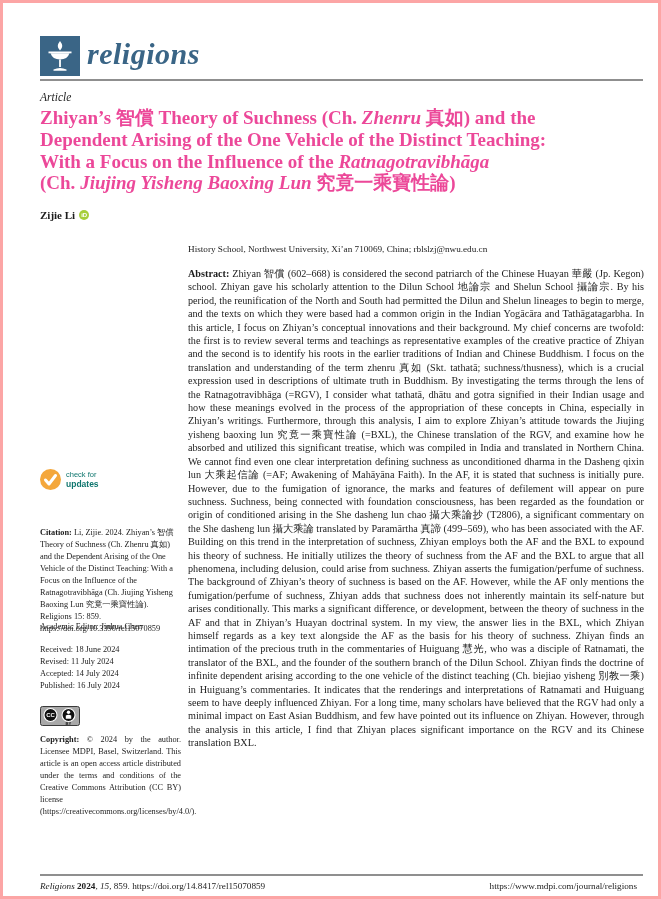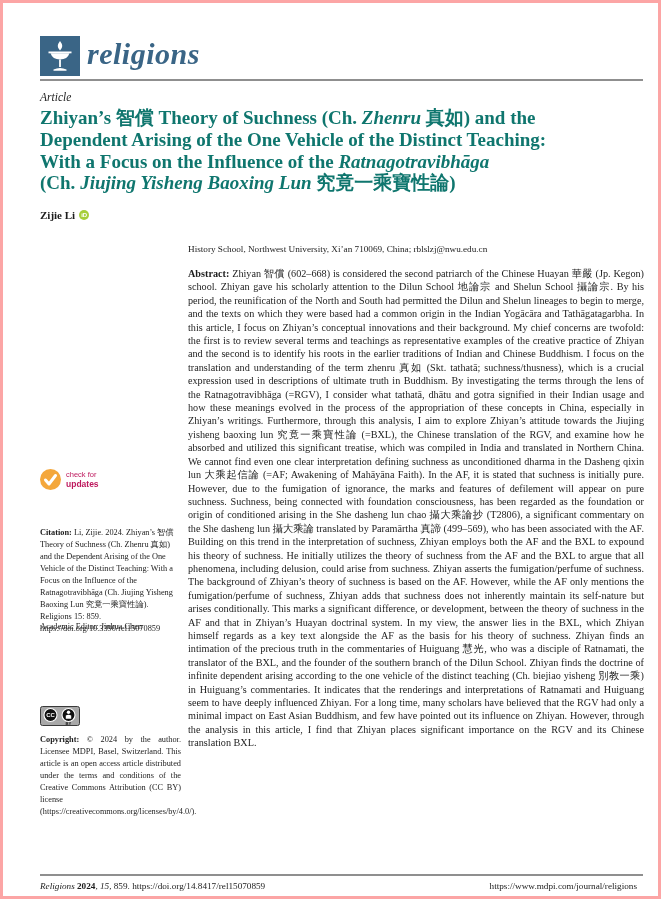--- a/index.html
+++ b/index.html
@@ -13,36 +13,36 @@
   .journal-name{
     position:absolute;left:84px;top:34px;font-size:30px;font-style:italic;font-weight:bold;
     color:#3a6586;letter-spacing:0.5px;
   }
   .mdpi-logo{position:absolute;left:575px;top:38px;width:71px;height:34px;}
   .header-rule{position:absolute;left:37px;top:76px;width:603px;height:2px;background:#8f8f8f;}
   
   .article-label{position:absolute;left:37px;top:88px;font-size:11.5px;font-style:italic;}
   .title{
     position:absolute;left:37px;top:104px;width:606px;
-    font-size:19px;line-height:21.8px;font-weight:bold;color:#0f766e;
+    font-size:19px;line-height:21.8px;font-weight:bold;color:#ec4899;
   }
   .author-row{position:absolute;left:37px;top:206px;font-size:11px;font-weight:bold;display:flex;align-items:center;gap:4px;}
   .orcid{display:inline-block;width:10px;height:10px;border-radius:50%;background:#a6ce39;color:#fff;
     font-family:"Liberation Sans",sans-serif;font-size:6px;font-weight:bold;text-align:center;line-height:10px;}
   
   .affiliation{position:absolute;left:185px;top:240px;width:456px;font-size:9.2px;line-height:12px;}
   .abstract{
     position:absolute;left:185px;top:264px;width:456px;
     font-size:10.2px;line-height:13.4px;text-align:justify;
   }
   .abstract .lbl{font-weight:bold;}
   
   .updates-badge{position:absolute;left:37px;top:466px;display:flex;align-items:center;gap:5px;cursor:pointer;}
   .updates-circle{width:21px;height:21px;border-radius:50%;background:#f4a73b;display:flex;align-items:center;justify-content:center;}
-  .updates-text{font-family:"Liberation Sans",sans-serif;color:#be185d;line-height:8.5px;}
+  .updates-text{font-family:"Liberation Sans",sans-serif;color:#0f766e;line-height:8.5px;}
   .updates-text .l1{font-size:7.5px;}
   .updates-text .l2{font-size:8.5px;font-weight:bold;}
   .side{position:absolute;left:37px;width:141px;font-size:8.3px;line-height:12px;}
   .side .b{font-weight:bold;}
   .citation-block{top:524px;}
   .editor-block{top:618px;}
   .dates-block{top:641px;}
   .cc-badge{position:absolute;left:37px;top:703px;width:40px;height:20px;cursor:default;}
   .copyright-block{top:731px;text-align:justify;}
   
@@ -96,20 +96,26 @@
     </span>
   </div>
 
   <div class="side citation-block">
     <span class="b">Citation:</span>
     <span>Li, Zijie. 2024. Zhiyan’s 智償 Theory of Suchness (Ch. Zhenru 真如) and the Dependent Arising of the One Vehicle of the Distinct Teaching: With a Focus on the Influence of the Ratnagotravibhāga (Ch. Jiujing Yisheng Baoxing Lun 究竟一乘寶性論). Religions 15: 859. https://doi.org/10.3390/rel15070859</span>
   </div>
 
   <div class="side editor-block">Academic Editor: Jinhua Chen</div>
 
+  <div class="side dates-block">
+    <div>Received: 18 June 2024</div>
+    <div>Revised: 11 July 2024</div>
+    <div>Accepted: 14 July 2024</div>
+    <div>Published: 16 July 2024</div>
+  </div>
 
   <div class="cc-badge">
     <svg width="40" height="20" viewBox="0 0 40 20">
       <rect x="0.5" y="0.5" width="39" height="19" rx="2" fill="#a8a8a8" stroke="#3a3a3a" stroke-width="1"></rect>
       <circle cx="10.5" cy="9" r="6.5" fill="#111111" stroke="#ffffff" stroke-width="1.1"></circle>
       <text x="10.5" y="11.3" text-anchor="middle" font-family="Liberation Sans, sans-serif" font-size="6" font-weight="bold" fill="#ffffff">CC</text>
       <circle cx="28.5" cy="9" r="6.5" fill="#111111" stroke="#ffffff" stroke-width="1.1"></circle>
       <circle cx="28.5" cy="6.3" r="1.7" fill="#ffffff"></circle>
       <path d="M25.8 12.8 L25.8 9.6 Q28.5 8 31.2 9.6 L31.2 12.8 Z" fill="#ffffff"></path>
       <text x="28.5" y="18.6" text-anchor="middle" font-family="Liberation Sans, sans-serif" font-size="4.2" font-weight="bold" fill="#1c1c1c">BY</text>

